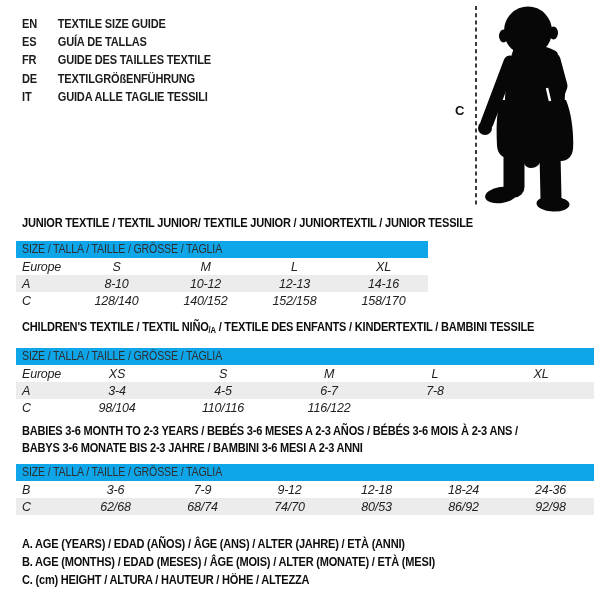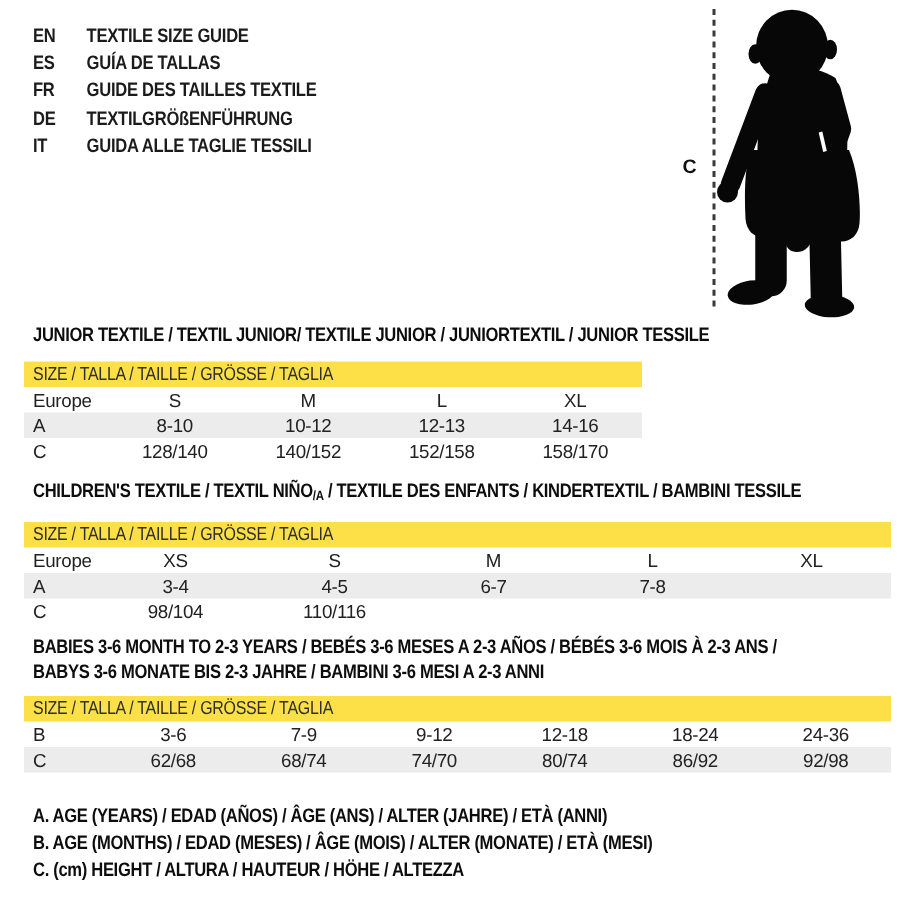--- a/index.html
+++ b/index.html
@@ -22,24 +22,24 @@
   .t1-title{top:215px;}
   .t2-title{top:319px;}
   .t3-title{top:423px;line-height:16.5px;}
   .sub{font-size:9px;vertical-align:-2px;}
 
   
   .tbl{position:absolute;left:16px;}
   .t1{top:241px;width:412px;}
   .t2{top:348px;width:578px;}
   .t3{top:464px;width:578px;}
-  .bar{height:17px;background:#fde047;color:#2e2e2e;font-size:12.5px;line-height:17px;
+  .bar{height:17px;background:#0ea5e9;color:#2e2e2e;font-size:12.5px;line-height:17px;
        padding-left:6px;white-space:nowrap;}
   .cond{display:inline-block;transform:scaleX(0.85);transform-origin:0 50%;letter-spacing:-0.2px;}
-  .row{display:grid;height:17px;align-items:center;font-size:12.5px;color:#222;letter-spacing:-0.2px;}
+  .row{display:grid;height:17px;align-items:center;font-size:12.5px;color:#222;letter-spacing:-0.2px;font-style:italic;}
   .t1 .row{grid-template-columns:56px repeat(4,1fr);}
   .t2 .row{grid-template-columns:48px repeat(5,1fr);}
   .t3 .row{grid-template-columns:56px repeat(6,1fr);}
   .row .lbl{padding-left:6px;text-align:left;}
   .row .cell{text-align:center;}
   .shade{background:#ececec;}
 
   
   .legend{position:absolute;left:22px;top:535px;font-weight:bold;font-size:13px;
           letter-spacing:-0.25px;line-height:18px;white-space:nowrap;
@@ -141,20 +141,21 @@
       <span class="lbl">A</span>
       <span class="cell">3-4</span>
       <span class="cell">4-5</span>
       <span class="cell">6-7</span>
       <span class="cell">7-8</span>
     </div>
     <div class="row">
       <span class="lbl">C</span>
       <span class="cell">98/104</span>
       <span class="cell">110/116</span>
+      <span class="cell">116/122</span>
     </div>
   </div>
 
   <div class="tbl-title t3-title">
     <div>BABIES 3-6 MONTH TO 2-3 YEARS / BEBÉS 3-6 MESES A 2-3 AÑOS / BÉBÉS 3-6 MOIS À 2-3 ANS /</div>
     <div>BABYS 3-6 MONATE BIS 2-3 JAHRE / BAMBINI 3-6 MESI A 2-3 ANNI</div>
   </div>
   <div class="tbl t3">
     <div class="bar">
       <span class="cond">SIZE / TALLA / TAILLE / GRÖSSE / TAGLIA</span>
@@ -166,21 +167,21 @@
       <span class="cell">9-12</span>
       <span class="cell">12-18</span>
       <span class="cell">18-24</span>
       <span class="cell">24-36</span>
     </div>
     <div class="row shade">
       <span class="lbl">C</span>
       <span class="cell">62/68</span>
       <span class="cell">68/74</span>
       <span class="cell">74/70</span>
-      <span class="cell">80/74</span>
+      <span class="cell">80/53</span>
       <span class="cell">86/92</span>
       <span class="cell">92/98</span>
     </div>
   </div>
 
   <div class="legend">
     <div>A. AGE (YEARS) / EDAD (AÑOS) / ÂGE (ANS) / ALTER (JAHRE) / ETÀ (ANNI)</div>
     <div>B. AGE (MONTHS) / EDAD (MESES) / ÂGE (MOIS) / ALTER (MONATE) / ETÀ (MESI)</div>
     <div>C. (cm) HEIGHT / ALTURA / HAUTEUR / HÖHE / ALTEZZA</div>
   </div>

